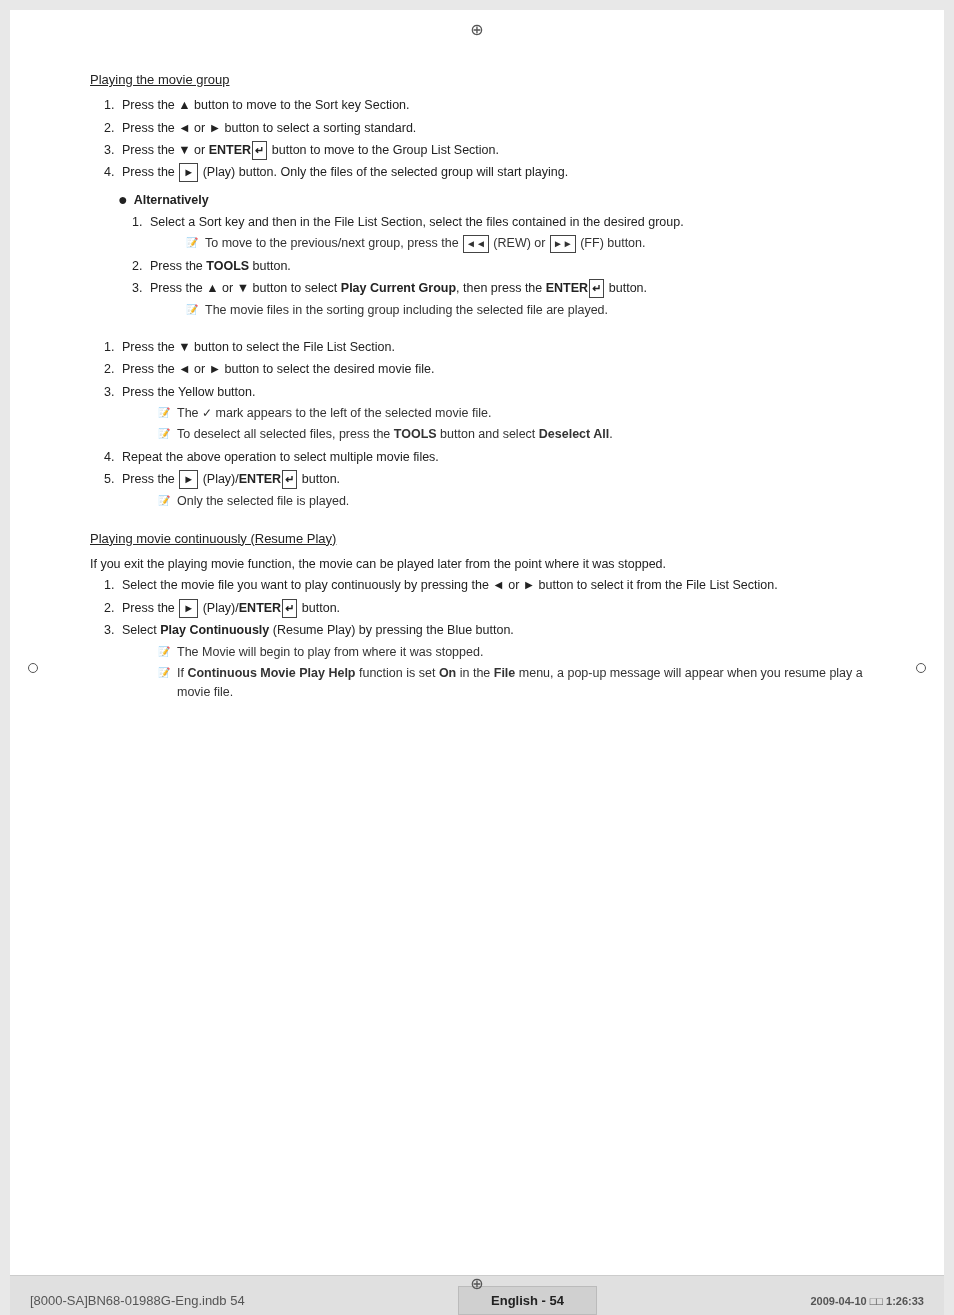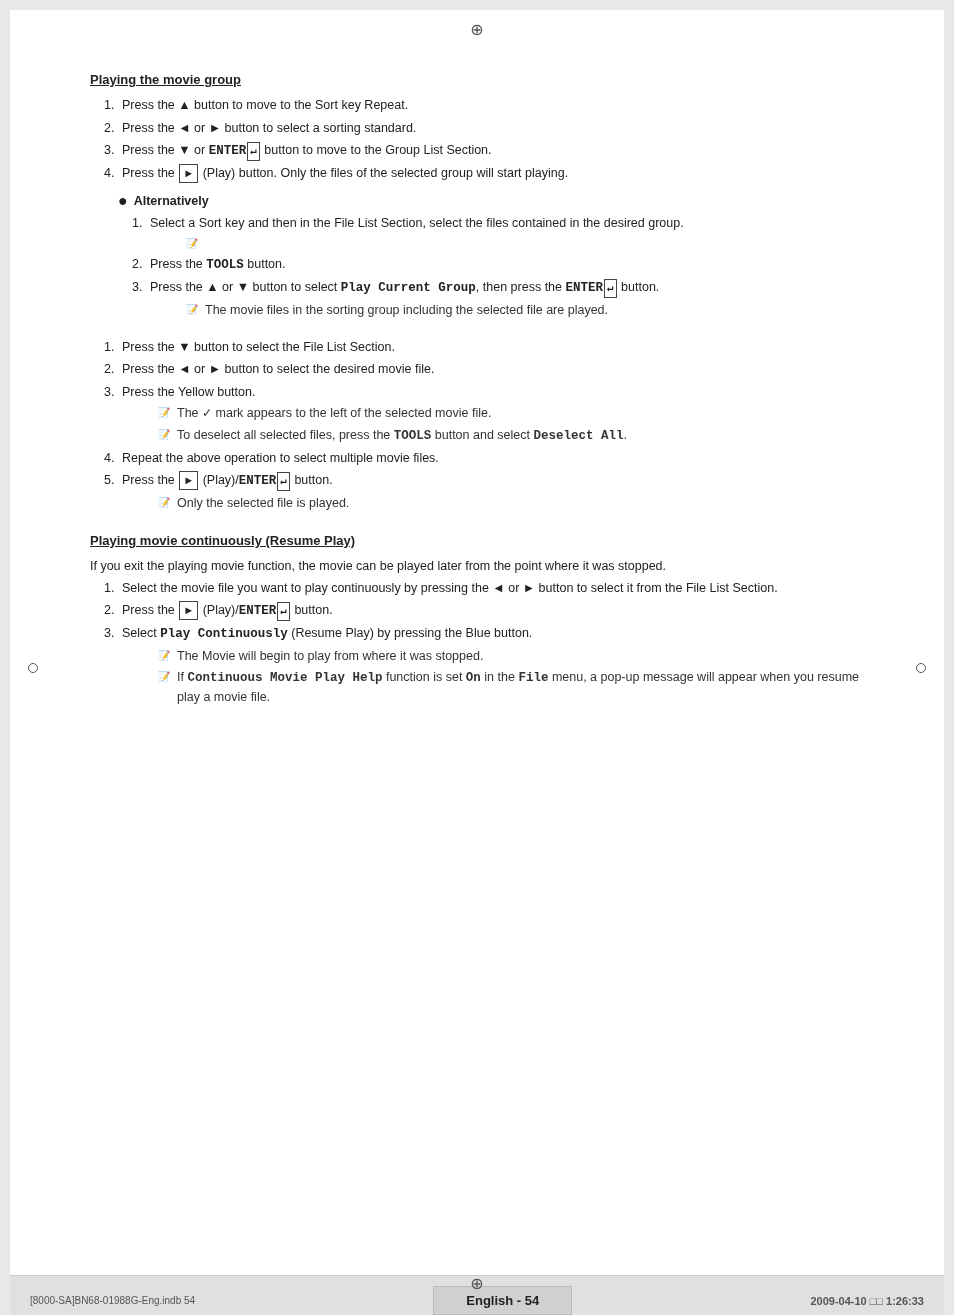--- a/index.html
+++ b/index.html
@@ -61,21 +61,21 @@
     }
 
     .content {
       font-size: 12.5px;
       line-height: 1.55;
       color: #222;
     }
 
     .section-title {
       font-size: 13px;
-      font-weight: bold;
+      font-weight: normal;
       text-decoration: underline;
       margin-bottom: 6px;
       margin-top: 0;
     }
 
     .section {
       margin-bottom: 18px;
     }
 
     ol {
@@ -123,38 +123,38 @@
       display: flex;
       align-items: center;
       gap: 6px;
     }
 
     .bullet-dot {
       font-size: 16px;
       line-height: 1;
     }
 
-    b { font-weight: bold; font-family: Liberation Mono, monospace; }
+    b { font-weight: bold; }
 
     .footer-bar {
       position: absolute;
       bottom: 0;
       left: 0;
       right: 0;
       height: 50px;
       background: #e0e0e0;
       border-top: 1px solid #ccc;
       display: flex;
       align-items: center;
       justify-content: space-between;
       padding: 0 20px;
     }
 
     .footer-left {
-      font-size: 10px;
+      font-size: 13px;
       color: #555;
     }
 
     .footer-center {
       background: #d0d0d0;
       border: 1px solid #bbb;
       padding: 6px 32px;
       font-size: 13px;
       font-weight: bold;
       color: #222;
@@ -213,37 +213,38 @@
 
   <div class="top-center-symbol">⊕</div>
   <div class="left-circle"></div>
   <div class="right-circle"></div>
 
   <div class="content">
 
     <div class="section">
       <div class="section-title">Playing the movie group</div>
       <ol>
-        <li>Press the ▲ button to move to the Sort key Repeat.</li>
+        <li>Press the ▲ button to move to the Sort key Section.</li>
         <li>Press the ◄ or ► button to select a sorting standard.</li>
         <li>Press the ▼ or <b>ENTER<span class="enter-btn">↵</span></b> button to move to the Group List Section.</li>
         <li>Press the <span class="play-btn">►</span> (Play) button. Only the files of the selected group will start playing.</li>
       </ol>
 
       <div class="bullet-section" style="margin-top:8px; margin-left: 28px;">
         <div class="bullet-label">
           <span class="bullet-dot">●</span>
           <span>Alternatively</span>
         </div>
         <ol>
           <li>
             Select a Sort key and then in the File List Section, select the files contained in the desired group.
             <div class="note-block">
               <div class="note-line">
                 <span class="note-icon">📝</span>
+                <span class="note-text">To move to the previous/next group, press the <span class="rew-btn">◄◄</span> (REW) or <span class="ff-btn">►►</span> (FF) button.</span>
               </div>
             </div>
           </li>
           <li>Press the <b>TOOLS</b> button.</li>
           <li>
             Press the ▲ or ▼ button to select <b>Play Current Group</b>, then press the <b>ENTER<span class="enter-btn">↵</span></b> button.
             <div class="note-block">
               <div class="note-line">
                 <span class="note-icon">📝</span>
                 <span class="note-text">The movie files in the sorting group including the selected file are played.</span>

